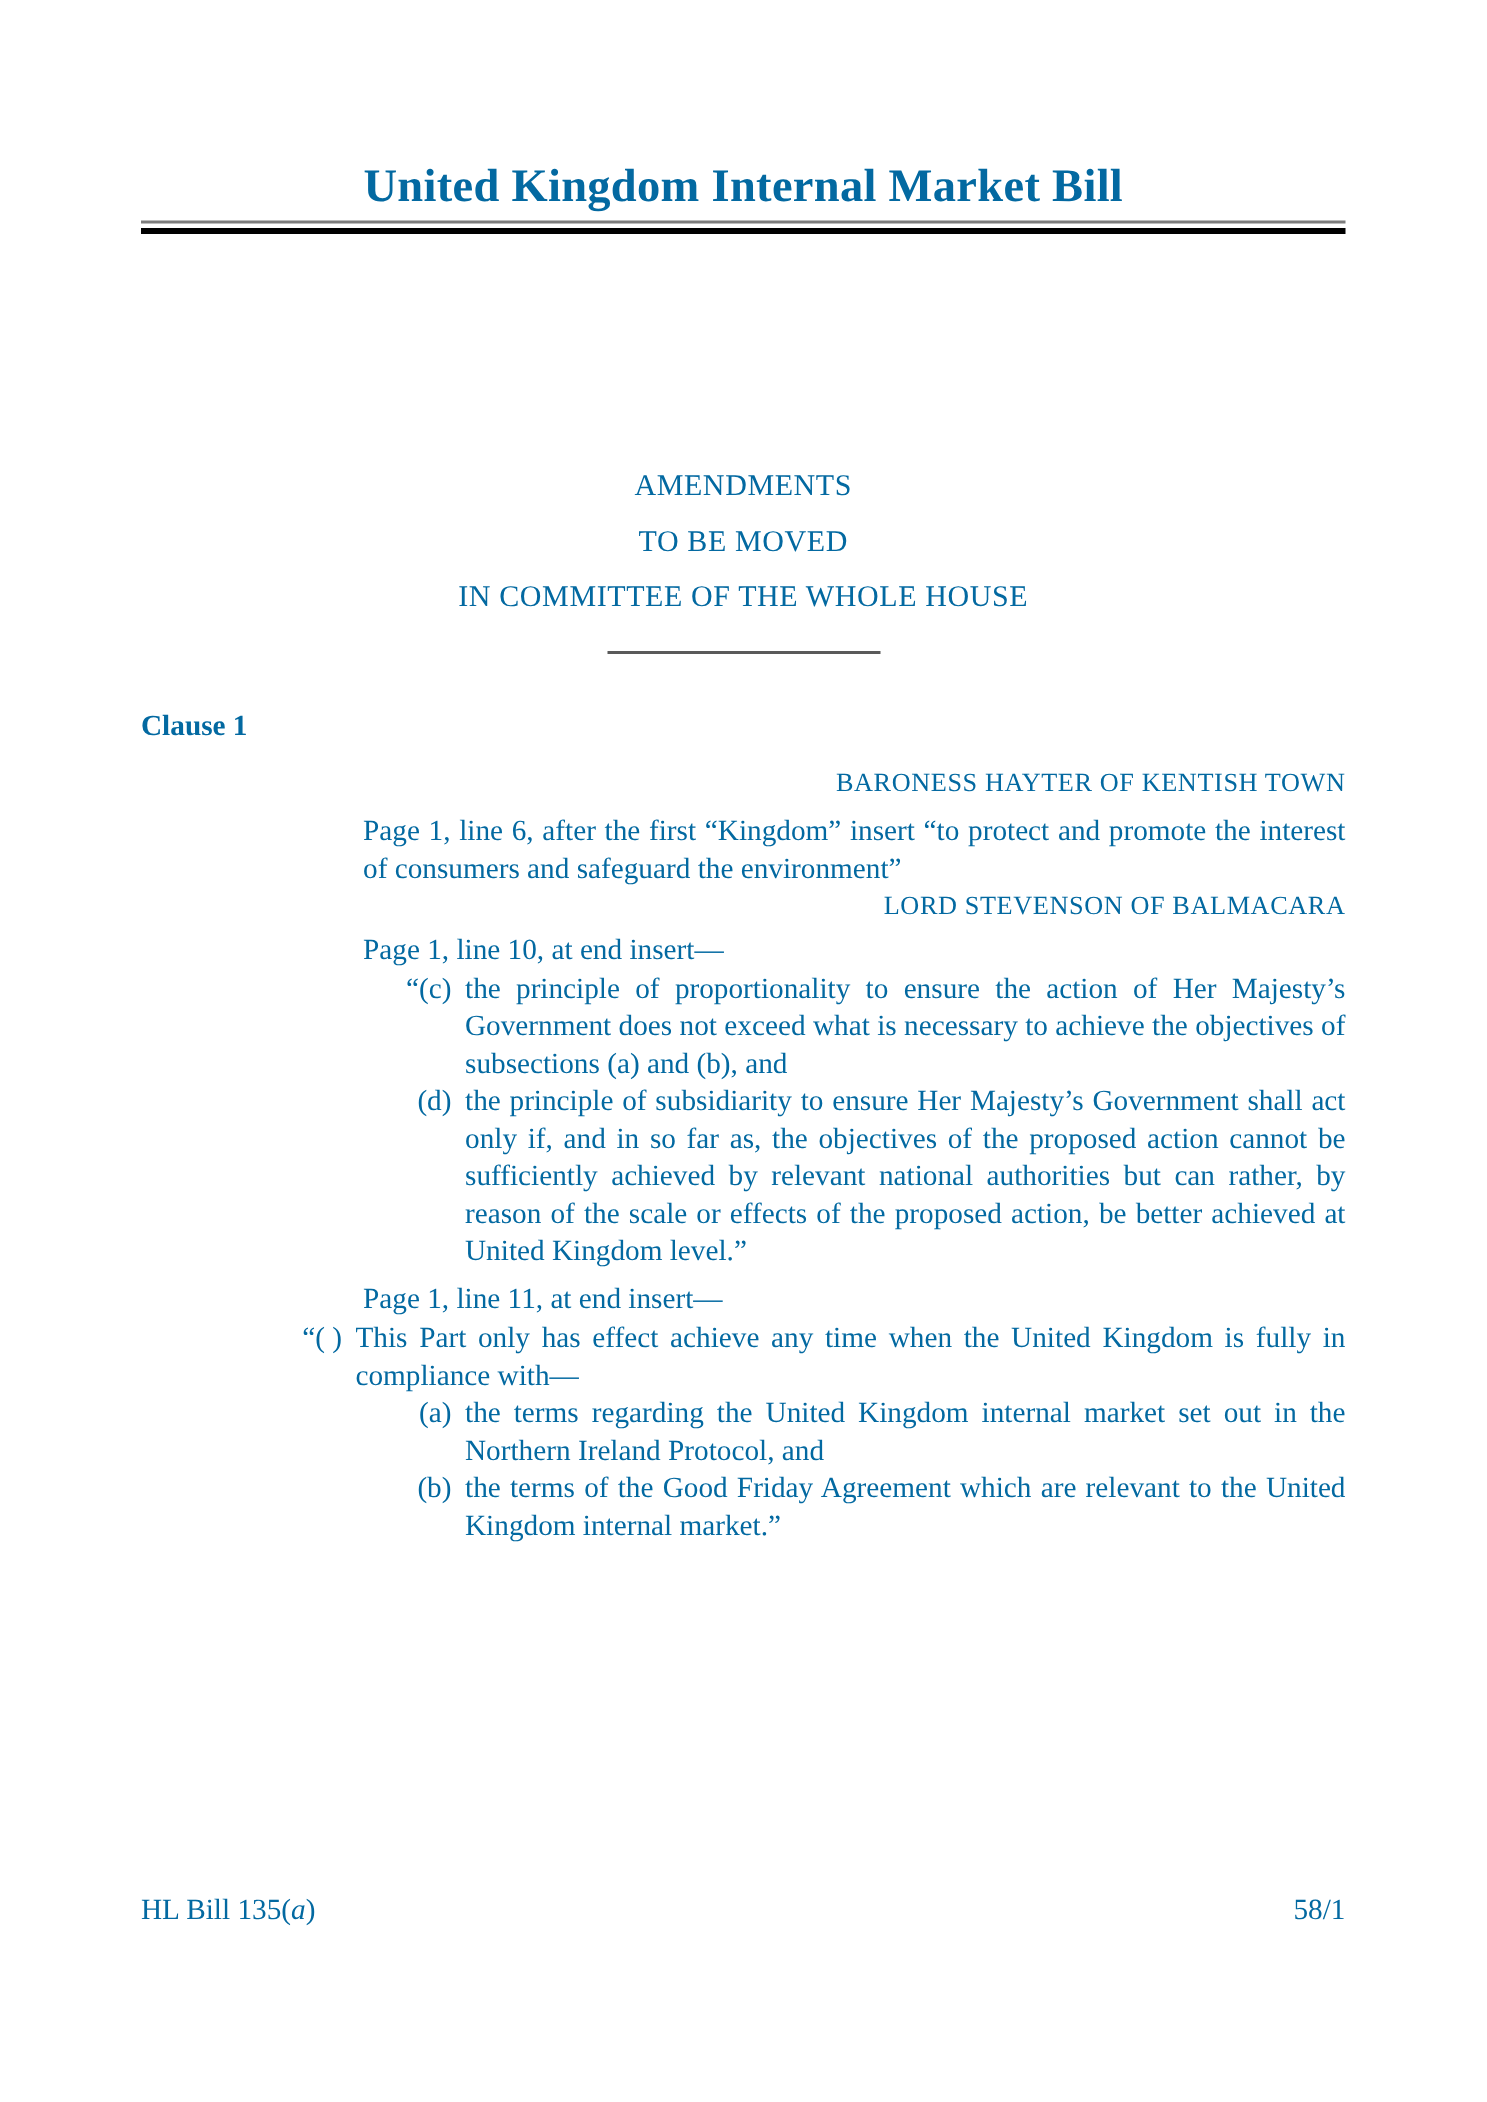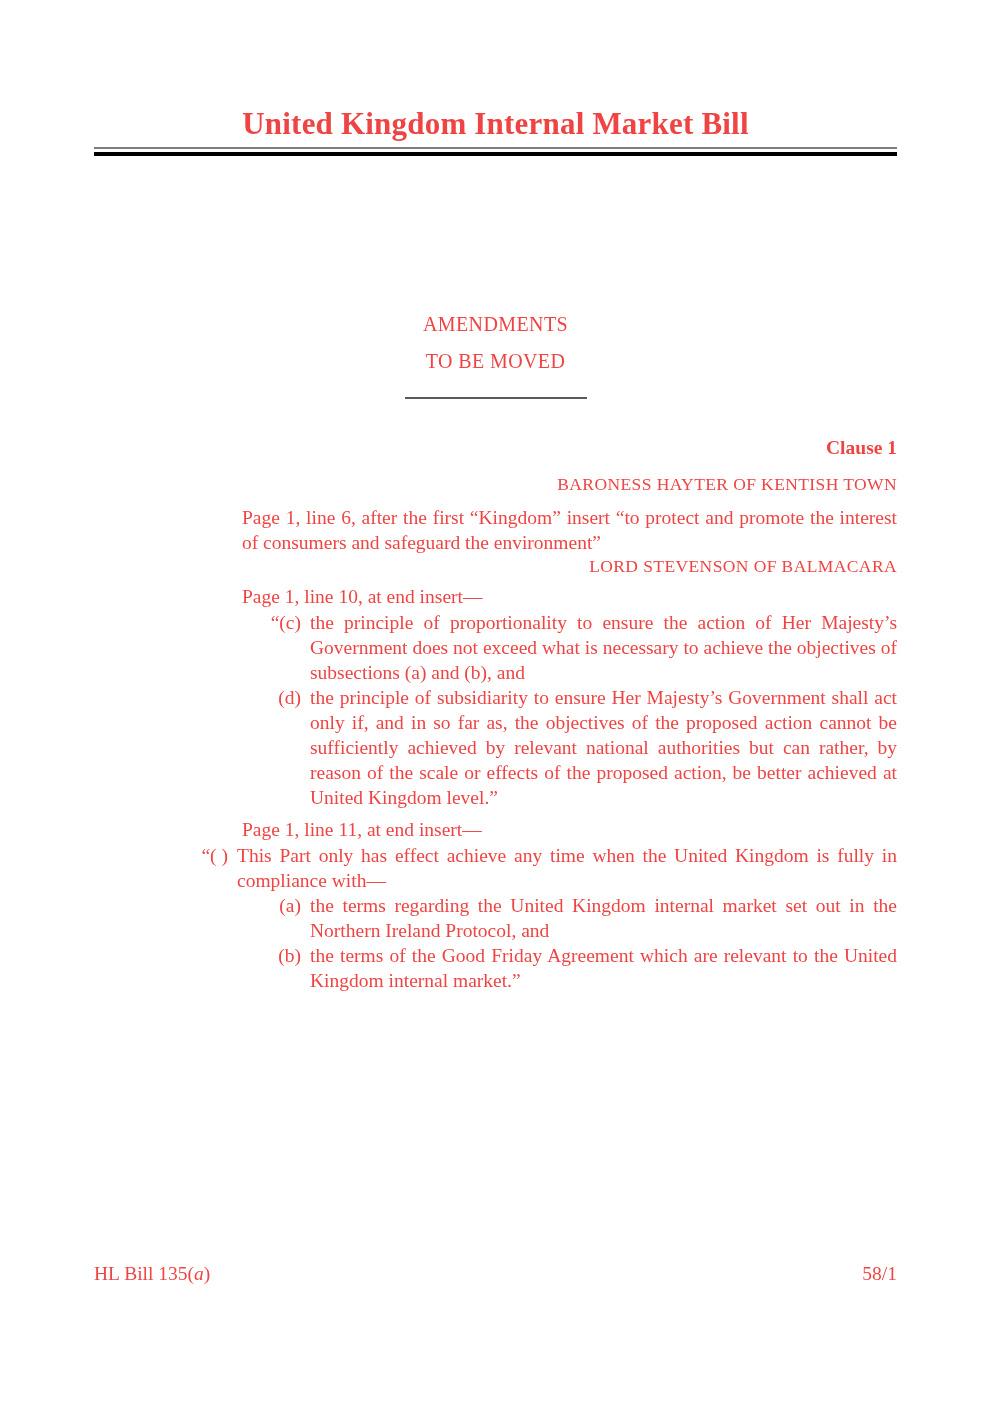--- a/index.html
+++ b/index.html
@@ -2,21 +2,21 @@
 <html><head>
 <meta charset="utf-8">
 <style>
   html, body { margin: 0; padding: 0; background: #ffffff; }
   .page {
     position: relative;
     width: 991px;
     height: 1401px;
     margin: 0 auto;
     background: #ffffff;
-    color: #ef4444;
+    color: #0369a1;
     font-family: "Liberation Serif", "DejaVu Serif", serif;
     overflow: hidden;
   }
   .title {
     margin: 106px 94px 0 94px;
     text-align: center;
     font-size: 31px;
     line-height: 36px;
     font-weight: bold;
     letter-spacing: 0.2px;
@@ -33,21 +33,21 @@
     line-height: 37px;
     letter-spacing: 0.4px;
   }
   .short-rule {
     width: 182px;
     margin: 17px auto 0 auto;
     border-top: 2px solid #5a5a5a;
   }
   .clause-heading {
     margin: 36px 94px 0 94px;
-    text-align: right;
+    text-align: left;
     font-size: 19.5px;
     line-height: 25px;
     font-weight: bold;
   }
   .sponsors { text-align: right; margin-left: 94px; margin-right: 94px; }
   .sponsor-name {
     font-size: 17.5px;
     line-height: 22.5px;
     letter-spacing: 0.4px;
   }
@@ -87,20 +87,21 @@
 <body>
 
 <div class="page">
 
   <div class="title">United Kingdom Internal Market Bill</div>
   <div class="double-rule"></div>
 
   <div class="headings">
     <div class="heading-line">AMENDMENTS</div>
     <div class="heading-line">TO BE MOVED</div>
+    <div class="heading-line">IN COMMITTEE OF THE WHOLE HOUSE</div>
   </div>
 
   <div class="short-rule"></div>
 
   <div class="clause-heading">Clause 1</div>
 
   <div class="sponsors sponsors-hayter">
     <div class="sponsor-name">BARONESS HAYTER OF KENTISH TOWN</div>
   </div>
   <div class="amend-body">

